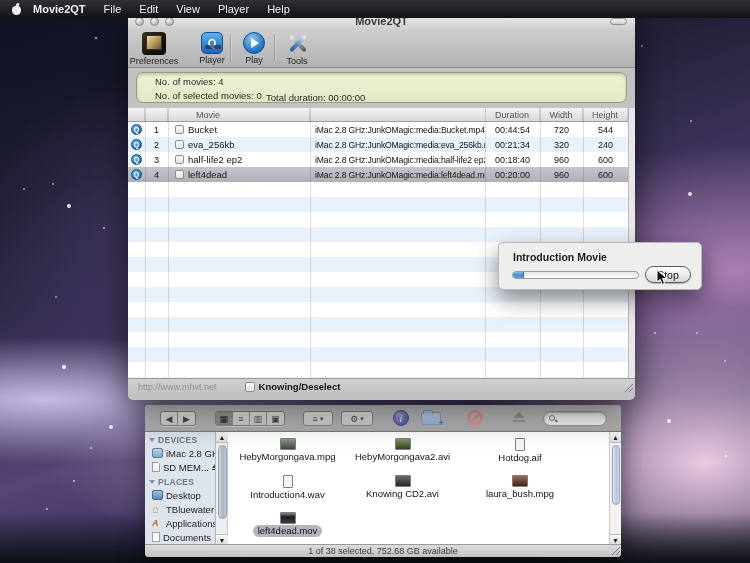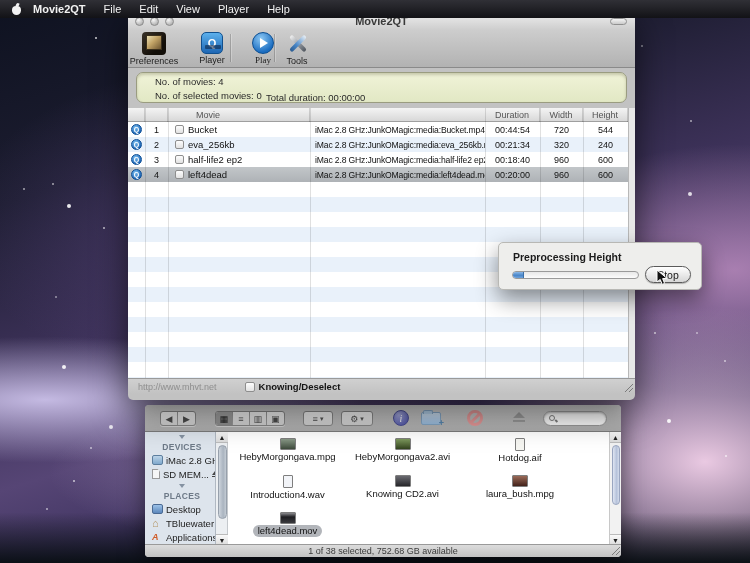--- a/index.html
+++ b/index.html
@@ -68,21 +68,21 @@
   .eject-btn .tri { width:0; height:0; border-left:6px solid transparent; border-right:6px solid transparent; border-bottom:6px solid #9b9b9b; }
   .eject-btn .bar { width:12px; height:2.5px; background:#9b9b9b; margin-top:1.5px; }
   .searchfield { position:absolute; left:398px; top:6px; width:64px; height:15px; border-radius:8px;
     background:#fff; border:1px solid #9a9a9a; box-shadow:inset 0 1px 2px rgba(0,0,0,.25); display:flex; align-items:center; }
   .mag { position:relative; width:8px; height:8px; margin-left:5px; }
   .mag .lens { position:absolute; left:0; top:0; width:6px; height:6px; border:1.5px solid #808080; border-radius:50%; }
   .mag .tail { position:absolute; left:5.5px; top:5.5px; width:3px; height:1.5px; background:#808080; transform:rotate(45deg); }
 
   .f-body { position:absolute; left:0; top:27px; width:476px; height:113px; overflow:hidden; background:#fff; }
   .f-sidebar { position:absolute; left:0; top:0; width:71px; height:113px; background:#dde4ec; border-right:1px solid #b0b8c2; overflow:hidden; }
-  .sb-header { display:flex; align-items:center; gap:3px; padding:3px 0 1px 4px; font-size:8.5px; font-weight:bold; color:#6d7987; letter-spacing:.3px;flex-direction:column; }
+  .sb-header { display:flex; align-items:center; gap:3px; padding:3px 0 1px 4px; font-size:8.5px; font-weight:bold; color:#6d7987; letter-spacing:.3px; }
   .sb-header .tri { width:0; height:0; border-left:3.5px solid transparent; border-right:3.5px solid transparent; border-top:4.5px solid #8592a2; }
   .sb-item { display:flex; align-items:center; gap:3px; padding:1.5px 2px 1.5px 7px; font-size:9.5px; color:#1d1d1d; white-space:nowrap; }
   .sb-ico { flex:0 0 11px; height:10px; position:relative; }
   .ico-imac { background:linear-gradient(#bcd4e8,#7fa8cc); border:1px solid #5c7e9e; border-radius:2px; }
   .ico-sd { width:8px !important; flex-basis:8px !important; background:#f6f6f6; border:1px solid #9a9a9a; clip-path:polygon(0 0,70% 0,100% 25%,100% 100%,0 100%); }
   .ico-desktop { background:linear-gradient(#9cc2e8,#5c87bc); border:1px solid #4a6a94; border-radius:2px; }
   .ico-home { font-size:11px; line-height:10px; color:#b5986a; }
   .ico-apps { font-size:9px; line-height:10px; font-weight:bold; color:#d05c28; font-style:italic; }
   .ico-doc { background:#fdfdfd; border:1px solid #a0a0a0; width:8px !important; flex-basis:8px !important; }
   .mini-eject { margin-left:auto; margin-right:3px; display:flex; flex-direction:column; align-items:center; }
@@ -355,21 +355,21 @@
     <div class="toolbar">
       <div class="tb-item" style="left:0px;">
         <span class="ico-prefs"></span>
         <span class="tb-label">Preferences</span>
       </div>
       <div class="tb-item" style="left:58px;">
         <span class="ico-player">Q</span>
         <span class="tb-label">Player</span>
       </div>
       <div class="tb-div" style="left:102px;"></div>
-      <div class="tb-item" style="left:109px;font-family:Liberation Serif, serif;">
+      <div class="tb-item" style="left:100px;">
         <span class="ico-play">
             <span class="tri"></span>
           </span>
         <span class="tb-label">Play</span>
       </div>
       <div class="tb-div" style="left:146px;"></div>
       <div class="tb-item" style="left:143px;">
         <span class="ico-tools">
             <span class="t2"></span>
             <span class="t1"></span>
@@ -466,21 +466,21 @@
 
     <div class="footer">
       <span class="url">http://www.mhvt.net</span>
       <span class="cb"></span>
       <span class="cb-label">Knowing/Deselect</span>
       <div class="grip" style="bottom:2px; right:2px;"></div>
     </div>
   </div>
 
   <div class="dialog">
-    <div class="dlg-title">Preprocessing Height</div>
+    <div class="dlg-title">Introduction Movie</div>
     <div class="pbar">
         <div class="pfill" style="width: 9%;"></div>
       </div>
     <div class="stopbtn">Stop</div>
   </div>
 
   <svg class="cursor" width="14" height="16" viewBox="0 0 14 16">
     <polygon points="1,0 1,12 4.2,9.4 6.2,14.4 8.6,13.4 6.6,8.6 11,8.4" fill="#111" stroke="#fff" stroke-width="1"></polygon>
   </svg>
 </div>

